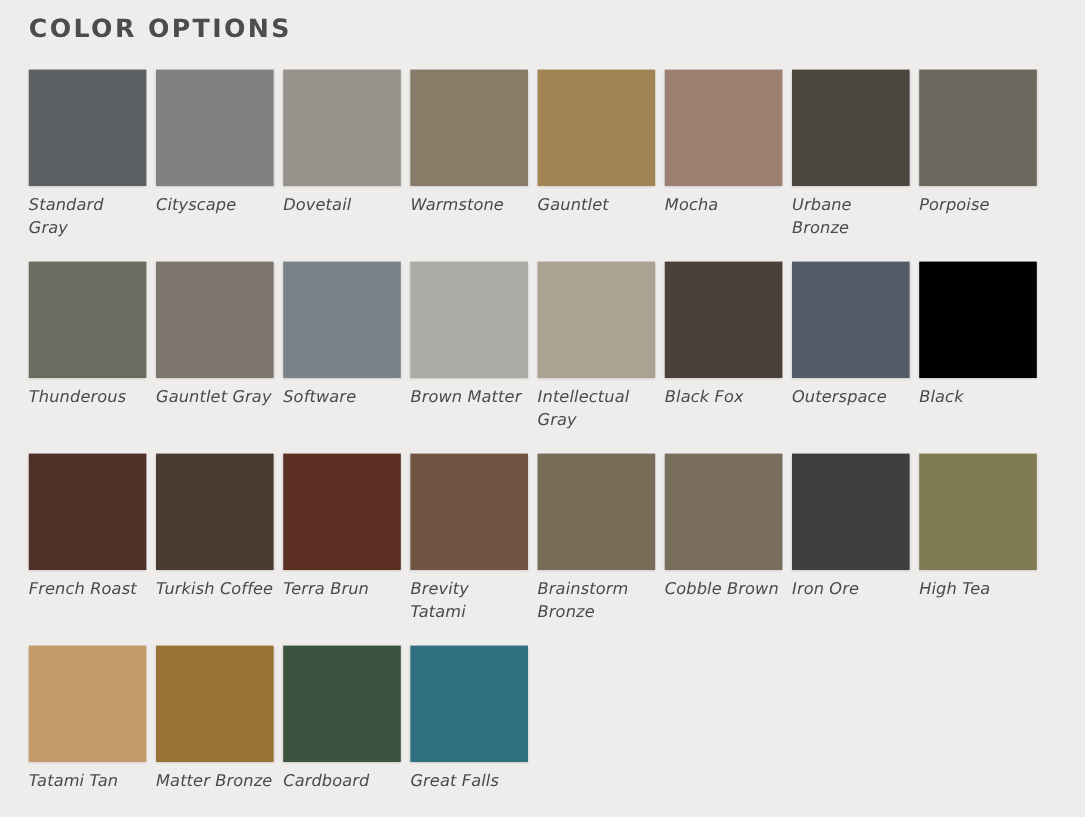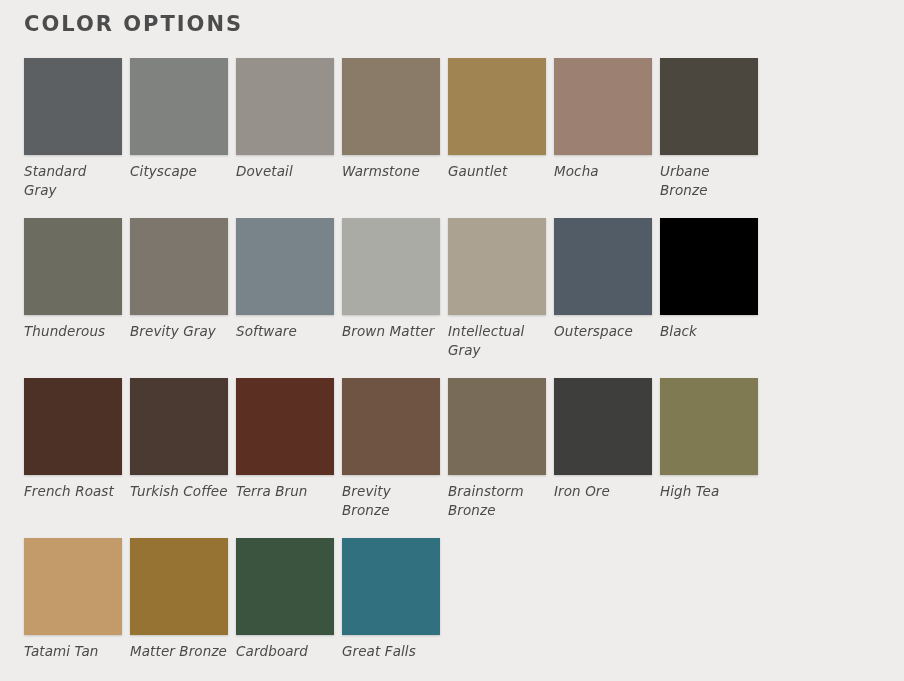--- a/index.html
+++ b/index.html
@@ -96,43 +96,51 @@
           <div class="swatch-label">Gauntlet</div>
         </div>
         <div class="swatch-cell">
           <div class="swatch-chip" style="background-color: rgb(156, 128, 113);"></div>
           <div class="swatch-label">Mocha</div>
         </div>
         <div class="swatch-cell">
           <div class="swatch-chip" style="background-color: rgb(75, 70, 62);"></div>
           <div class="swatch-label">Urbane Bronze</div>
         </div>
+        <div class="swatch-cell">
+          <div class="swatch-chip" style="background-color: rgb(109, 104, 93);"></div>
+          <div class="swatch-label">Porpoise</div>
+        </div>
       </div>
       <div class="swatch-row">
         <div class="swatch-cell">
           <div class="swatch-chip" style="background-color: rgb(108, 109, 96);"></div>
           <div class="swatch-label">Thunderous</div>
         </div>
         <div class="swatch-cell">
           <div class="swatch-chip" style="background-color: rgb(125, 118, 109);"></div>
-          <div class="swatch-label">Brevity Gray</div>
+          <div class="swatch-label">Gauntlet Gray</div>
         </div>
         <div class="swatch-cell">
           <div class="swatch-chip" style="background-color: rgb(121, 131, 138);"></div>
           <div class="swatch-label">Software</div>
         </div>
         <div class="swatch-cell">
           <div class="swatch-chip" style="background-color: rgb(170, 171, 164);"></div>
           <div class="swatch-label">Brown Matter</div>
         </div>
         <div class="swatch-cell">
           <div class="swatch-chip" style="background-color: rgb(172, 162, 145);"></div>
           <div class="swatch-label">Intellectual Gray</div>
         </div>
         <div class="swatch-cell">
+          <div class="swatch-chip" style="background-color: rgb(75, 64, 58);"></div>
+          <div class="swatch-label">Black Fox</div>
+        </div>
+        <div class="swatch-cell">
           <div class="swatch-chip" style="background-color: rgb(82, 92, 102);"></div>
           <div class="swatch-label">Outerspace</div>
         </div>
         <div class="swatch-cell">
           <div class="swatch-chip" style="background-color: rgb(0, 0, 0);"></div>
           <div class="swatch-label">Black</div>
         </div>
       </div>
       <div class="swatch-row">
         <div class="swatch-cell">
@@ -142,27 +150,31 @@
         <div class="swatch-cell">
           <div class="swatch-chip" style="background-color: rgb(74, 58, 49);"></div>
           <div class="swatch-label">Turkish Coffee</div>
         </div>
         <div class="swatch-cell">
           <div class="swatch-chip" style="background-color: rgb(92, 47, 35);"></div>
           <div class="swatch-label">Terra Brun</div>
         </div>
         <div class="swatch-cell">
           <div class="swatch-chip" style="background-color: rgb(111, 84, 67);"></div>
-          <div class="swatch-label">Brevity Bronze</div>
+          <div class="swatch-label">Brevity Tatami</div>
         </div>
         <div class="swatch-cell">
           <div class="swatch-chip" style="background-color: rgb(120, 107, 87);"></div>
           <div class="swatch-label">Brainstorm Bronze</div>
         </div>
         <div class="swatch-cell">
+          <div class="swatch-chip" style="background-color: rgb(121, 110, 91);"></div>
+          <div class="swatch-label">Cobble Brown</div>
+        </div>
+        <div class="swatch-cell">
           <div class="swatch-chip" style="background-color: rgb(62, 62, 60);"></div>
           <div class="swatch-label">Iron Ore</div>
         </div>
         <div class="swatch-cell">
           <div class="swatch-chip" style="background-color: rgb(128, 122, 82);"></div>
           <div class="swatch-label">High Tea</div>
         </div>
       </div>
       <div class="swatch-row">
         <div class="swatch-cell">

